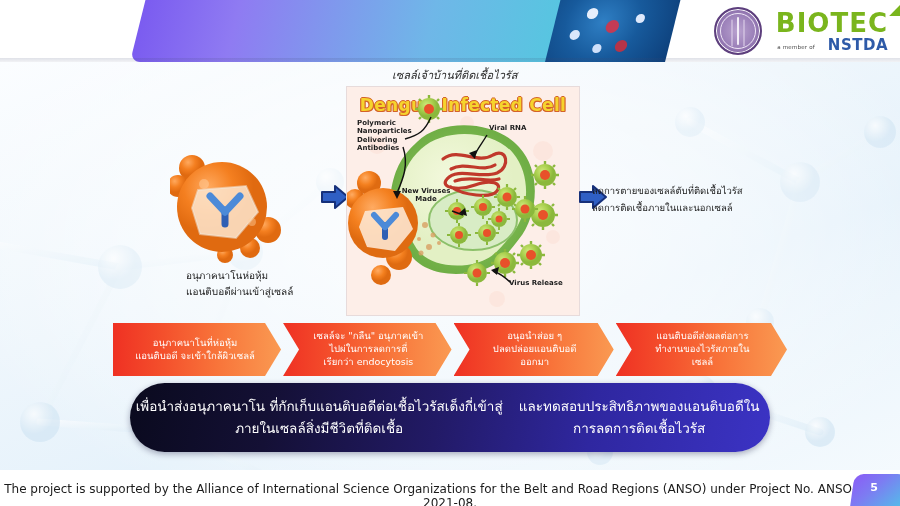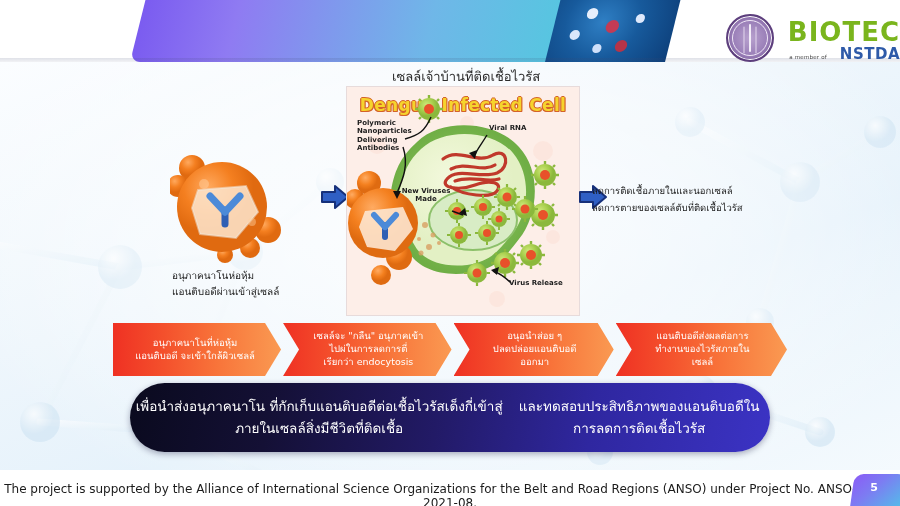--- a/index.html
+++ b/index.html
@@ -29,52 +29,52 @@
     border-bottom-left-radius:10px;
   }
   .hdr-photo{
     position:absolute;top:0;left:545px;width:120px;height:62px;
     transform:skewX(-14deg);transform-origin:bottom left;overflow:hidden;
     background:radial-gradient(circle at 40% 35%,#2f7fc4 0%,#175a9c 45%,#0d3f7a 100%);
   }
   .hdr-photo .mol{position:absolute;border-radius:50%;}
   .hdr-shadow{position:absolute;left:0;top:58px;width:900px;height:7px;
     background:linear-gradient(180deg,rgba(60,70,110,.16),rgba(60,70,110,0));}
-  .logo-area{position:absolute;right:0;top:0;height:62px;display:flex;align-items:flex-end;gap:14px;}
+  .logo-area{position:absolute;right:12px;top:0;height:62px;display:flex;align-items:center;gap:14px;}
   .seal{width:44px;height:44px;border-radius:50%;
     background:radial-gradient(circle at 50% 50%,#b9a2cf 0%,#9a7fb8 55%,#6e4e90 100%);
     border:2px solid #5d3f7d;position:relative;box-shadow:0 0 0 1px #fff inset;}
   .seal:before{content:"";position:absolute;inset:4px;border-radius:50%;border:1px solid #efe6f6;}
   .seal:after{content:"";position:absolute;left:50%;top:8px;width:2px;height:28px;margin-left:-1px;
     background:#f2ecf7;border-radius:2px;box-shadow:-6px 2px 0 -0.5px #e4d7ee,6px 2px 0 -0.5px #e4d7ee;}
   .biotec{display:flex;flex-direction:column;align-items:flex-end;line-height:1;}
   .biotec-word{font-size:26px;font-weight:bold;letter-spacing:1px;color:#7ab51d;position:relative;}
   .biotec-word .swoosh{position:absolute;right:-15px;top:-9px;width:0;height:0;
     border-left:13px solid transparent;border-bottom:15px solid #7ab51d;transform:skewX(-6deg);}
   .biotec-sub{display:flex;align-items:flex-end;gap:13px;margin-top:2px;}
   .biotec-sub .memb{font-size:5.5px;color:#4a4a4a;letter-spacing:.2px;padding-bottom:2px;}
   .biotec-sub .nstda{font-size:15px;font-weight:bold;color:#2e5aa8;letter-spacing:.5px;}
 
   
-  .fig-caption{position:absolute;left:392px;top:66px;font-size:13px;color:#2b2b2b;}
+  .fig-caption{position:absolute;left:392px;top:66px;font-size:11px;color:#2b2b2b;font-style:italic;}
   .figure{position:absolute;left:346px;top:86px;width:232px;height:228px;
     background:#fdeee8;border:1px solid #e7dbdb;overflow:hidden;}
   .fig-title{position:absolute;left:0;right:0;top:8px;text-align:center;
     font-size:17px;font-weight:bold;color:#f6d32d;letter-spacing:.3px;
     text-shadow:-1px 0 #d4622a,0 -1px #d4622a,1px 0 #d4622a,0 1px #d4622a,1px 1px #d4622a,-1px 1px #d4622a;}
   .fig svg{position:absolute;left:0;top:0;}
   .fig-lbl{position:absolute;font-size:7px;font-weight:bold;color:#1d1d1d;line-height:1.18;}
   .fig-lbl.l-poly{left:10px;top:32px;width:64px;}
   .fig-lbl.l-rna{left:142px;top:37px;}
   .fig-lbl.l-new{left:50px;top:100px;width:58px;text-align:center;}
   .fig-lbl.l-rel{left:162px;top:192px;text-align:center;line-height:1.15;}
 
   
   .nano{position:absolute;left:170px;top:152px;width:130px;height:120px;}
-  .left-cap{position:absolute;left:172px;top:268px;font-size:10px;color:#1a1a1a;line-height:1.55;}
+  .left-cap{position:absolute;left:186px;top:268px;font-size:10px;color:#1a1a1a;line-height:1.55;}
   .right-cap{position:absolute;left:592px;top:183px;font-size:9.5px;color:#1a1a1a;line-height:1.75;}
   .arrow-blue{position:absolute;}
 
   
   .chev-band{position:absolute;left:113px;top:323px;width:674px;height:53px;display:flex;}
   .chev{position:relative;height:53px;display:flex;align-items:center;justify-content:center;
     color:#fff;font-size:9.5px;line-height:1.35;text-align:center;padding:0 14px 0 16px;box-sizing:border-box;
     background:linear-gradient(90deg,#ef3123 0%,#f4502c 30%,#f8743a 62%,#fa9a52 100%);
     clip-path:polygon(0 0, calc(100% - 16px) 0, 100% 50%, calc(100% - 16px) 100%, 0 100%, 16px 50%);
     margin-right:2px;}
@@ -399,22 +399,22 @@
     <div class="fig-lbl l-rna">Viral RNA</div>
     <div class="fig-lbl l-new">New Viruses Made</div>
     <div class="fig-lbl l-rel">Virus Release</div>
   </div>
 
   <svg class="arrow-blue" style="left:578px;top:184px;" width="30" height="26" viewBox="0 0 30 26">
     <path d="M2 8 L15 8 L15 2 L28 13 L15 24 L15 18 L2 18 Z" fill="#2f5fc4" stroke="#16307a" stroke-width="2" stroke-linejoin="round"></path>
   </svg>
 
   <div class="right-cap">
+    <div>ลดการตายของเซลล์ตับที่ติดเชื้อไวรัส</div>
     <div>ลดการติดเชื้อภายในและนอกเซลล์</div>
-    <div>ลดการตายของเซลล์ตับที่ติดเชื้อไวรัส</div>
   </div>
 
   <div class="chev-band">
     <div class="chev" style="flex:1.04">
       <div>
         <span>อนุภาคนาโนที่ห่อหุ้ม</span>
         <span>แอนติบอดี จะเข้าใกล้ผิวเซลล์</span>
       </div>
     </div>
     <div class="chev" style="flex:1">

